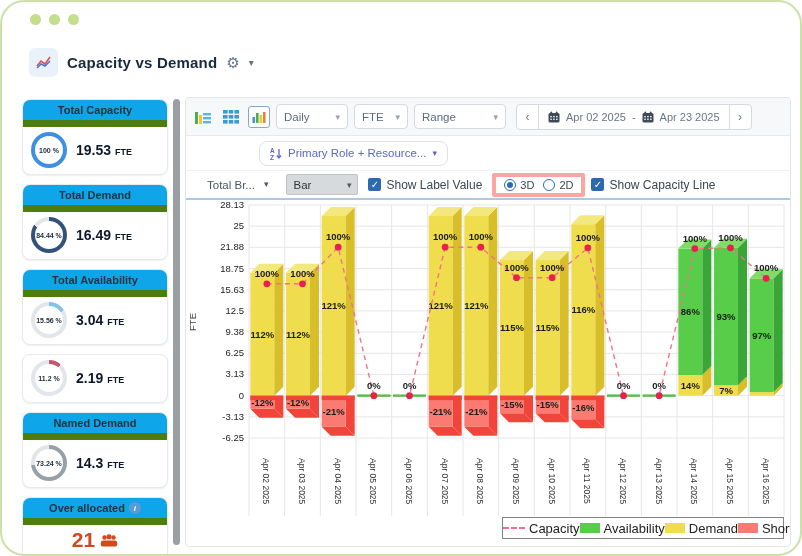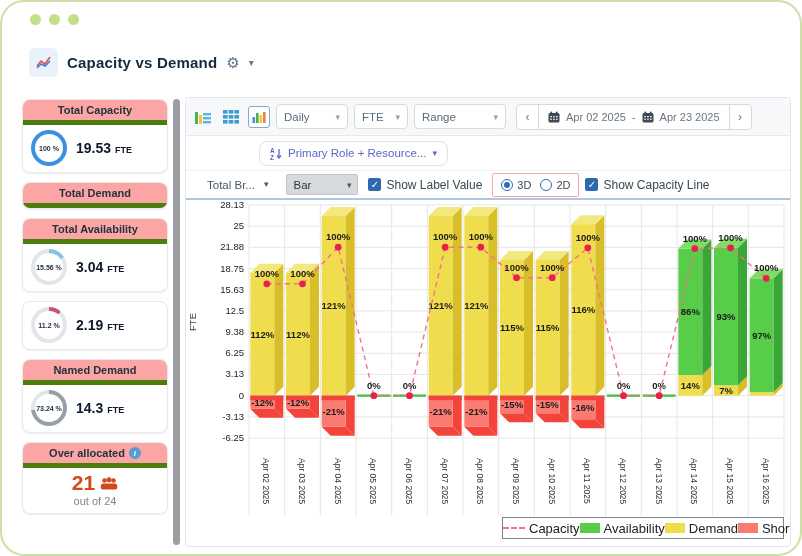--- a/index.html
+++ b/index.html
@@ -11,21 +11,21 @@
   .win-dots span { width:11px; height:11px; border-radius:50%; background:#C3DE8D; display:block; }
   
   .header { position:absolute; top:46px; left:27px; display:flex; align-items:center; gap:9px; }
   .hdr-icon { width:29px; height:29px; background:#E9F2FB; border-radius:6px; display:flex; align-items:center; justify-content:center; }
   .title { font-size:15px; font-weight:bold; color:#16293E; letter-spacing:.2px; }
   .gear { font-size:15px; color:#64748B; line-height:1; }
   .caret { font-size:10px; color:#64748B; }
   
   .sidebar { position:absolute; left:20px; top:97px; width:146px; display:flex; flex-direction:column; gap:9px; }
   .card { background:#fff; border:1px solid #E7E9EC; border-radius:8px; box-shadow:0 1px 2px rgba(0,0,0,.07); overflow:hidden; }
-  .card-h { background:#fca5a5; border-bottom:5px solid #4d7c0f; font-size:11px; font-weight:bold;
+  .card-h { background:#0ea5e9; border-bottom:7px solid #4d7c0f; font-size:11px; font-weight:bold;
             color:#24323F; padding:4px 2px; display:flex; align-items:center; justify-content:center; gap:4px; }
   .card-b { display:flex; align-items:center; gap:9px; padding:5px 8px 6px 8px; }
   .donut { width:36px; height:36px; border-radius:50%; display:flex; align-items:center; justify-content:center; flex:0 0 auto; }
   .donut-hole { width:28px; height:28px; border-radius:50%; background:#fff; display:flex; align-items:center; justify-content:center; }
   .donut-hole span { font-size:7px; font-weight:bold; color:#1B2A3A; }
   .stat-val { font-size:14px; font-weight:bold; color:#0f172a; }
   .stat-val small { font-size:9px; font-weight:bold; }
   .over-body { text-align:center; padding:3px 0 6px 0; }
   .over-line { display:flex; align-items:center; justify-content:center; gap:5px; }
   .over-count { font-size:21px; font-weight:bold; color:#D2491B; }
@@ -51,21 +51,21 @@
   .pill { height:25px; border:1px solid #DEE2E7; border-radius:8px; display:flex; align-items:center; gap:6px; padding:0 10px;
           font-size:11.5px; color:#5B67C7; background:#fff; }
   .row3 { height:29px; display:flex; align-items:center; gap:10px; padding:0 10px 0 21px; border-bottom:2px solid #AFC8E1; font-size:11.5px; }
   .bd-dd { display:flex; gap:9px; color:#4A5865; }
   .bar-sel { width:72px; height:21px; background:#D7DADC; border:1px solid #BFC3C7; border-radius:2px; display:flex;
              align-items:center; justify-content:space-between; padding:0 6px; font-size:11.5px; color:#333;margin-left:8px; }
   .bar-sel .chev { color:#555; }
   .cbx { width:13px; height:13px; background:#2C69B0; border-radius:2px; color:#fff; font-size:10px; display:inline-flex;
          align-items:center; justify-content:center; line-height:1; }
   .cb-lbl { color:#3A4754; font-size:12px; }
-  .radio-box { height:24px; border:1px solid #fca5a5; background:#fff; border-radius:2px; display:flex; align-items:center; gap:9px; padding:8px 8px; }
+  .radio-box { height:24px; border:4px solid #fca5a5; background:#fff; border-radius:2px; display:flex; align-items:center; gap:9px; padding:8px 8px; }
   .radio { width:12px; height:12px; border:1.5px solid #2E6DB4; border-radius:50%; display:inline-flex; align-items:center; justify-content:center; }
   .radio.on::after { content:""; width:6px; height:6px; background:#2E6DB4; border-radius:50%; }
   .radio-lbl { font-size:11px; color:#3A4754; }
   .chart-wrap { position:relative; width:604px; height:344px; }
   .chart-wrap svg { display:block; }
   .legend { position:absolute; left:316px; top:317px; width:282px; height:22px; border:1px solid #7F8489; background:#fff;
             display:flex; align-items:center; justify-content:space-evenly; font-size:13px; color:#222; }
   .lg-item { display:flex; align-items:center; gap:4px; }
   .lg-dash { width:22px; border-top:2px dashed #F4708B; }
   .lg-chip { width:20px; height:10px; display:inline-block; }
@@ -100,20 +100,28 @@
           <div class="donut" style="background: conic-gradient(rgb(61, 143, 224) 100%, rgb(226, 229, 233) 0deg);">
             <div class="donut-hole">
               <span>100 %</span>
             </div>
           </div>
           <div class="stat-val"><span>19.53 </span><small>FTE</small></div>
         </div>
       </div>
       <div class="card">
         <div class="card-h">Total Demand</div>
+        <div class="card-b">
+          <div class="donut" style="background: conic-gradient(rgb(50, 81, 123) 84.44%, rgb(226, 229, 233) 0deg);">
+            <div class="donut-hole">
+              <span>84.44 %</span>
+            </div>
+          </div>
+          <div class="stat-val"><span>16.49 </span><small>FTE</small></div>
+        </div>
       </div>
       <div class="card">
         <div class="card-h">Total Availability</div>
         <div class="card-b">
           <div class="donut" style="background: conic-gradient(rgb(133, 194, 232) 15.56%, rgb(226, 229, 233) 0deg);">
             <div class="donut-hole">
               <span>15.56 %</span>
             </div>
           </div>
           <div class="stat-val"><span>3.04 </span><small>FTE</small></div>

